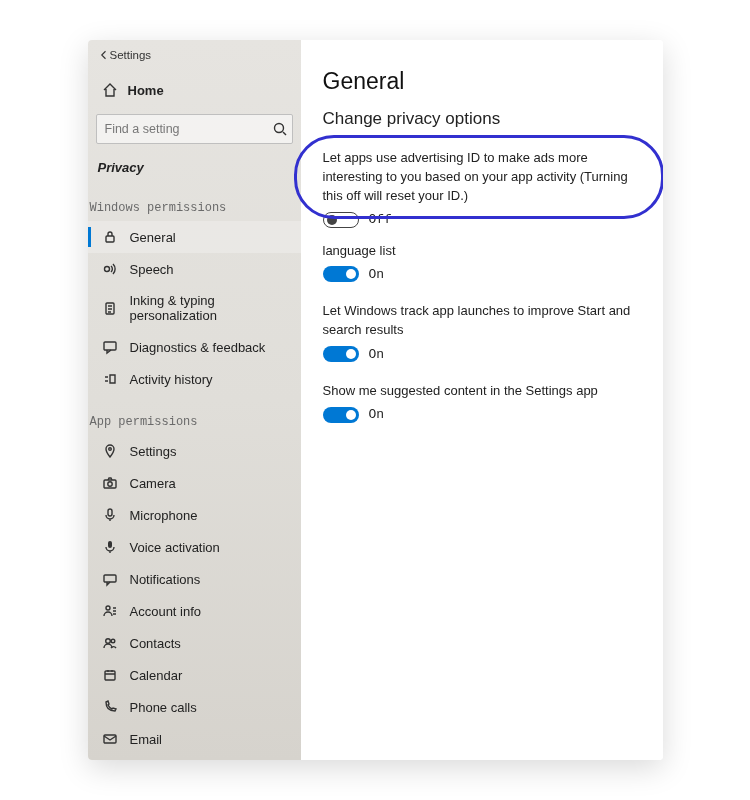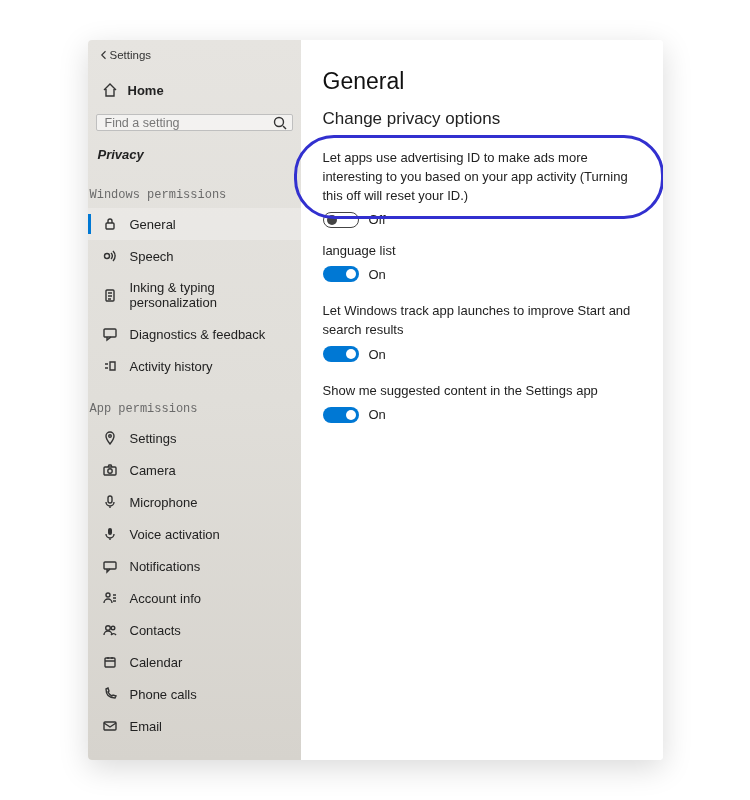--- a/index.html
+++ b/index.html
@@ -38,21 +38,21 @@
     color: #333;
   }
   .back-icon { width:12px; height:12px; display:flex; align-items:center; justify-content:center; cursor:pointer; }
   .home-row {
     display: flex; align-items: center; gap: 10px;
     padding: 8px 14px; margin: 4px 0 8px 0; cursor:pointer;
   }
   .home-row .lbl { font-size: 13px; font-weight: bold; }
   .search-wrap { padding: 0 8px 6px; }
   .search {
-    width: 100%; height: 17px;
+    width: 100%; height: 30px;
     background: rgba(255,255,255,0.55);
     border: 1px solid #bfbfbf;
     border-radius: 2px;
     display:flex; align-items:center;
     padding: 0 8px;
     gap: 6px;
   }
   .search input {
     flex:1; border:none; background:transparent; outline:none;
     font-size: 12.5px; color:#444;
@@ -99,21 +99,21 @@
     cursor:pointer;
   }
   .toggle.on { background:#0078D4; }
   .toggle.off { background:#fff; border:1.5px solid #444; }
   .toggle .knob {
     position:absolute; top:50%; transform:translateY(-50%);
     width:10px; height:10px; border-radius:50%;
   }
   .toggle.on .knob { right:3px; background:#fff; }
   .toggle.off .knob { left:3px; background:#444; }
-  .toggle-label { font-size:13px; color:#222; }
+  .toggle-label { font-size:13px; color:#222;font-family:Liberation Mono, monospace; }
 
   .highlight-callout {
     position:absolute;
     border: 3.5px solid #3230cf;
     border-radius: 40px;
     pointer-events:none;
   }
 </style>
 </head>
 <body>

